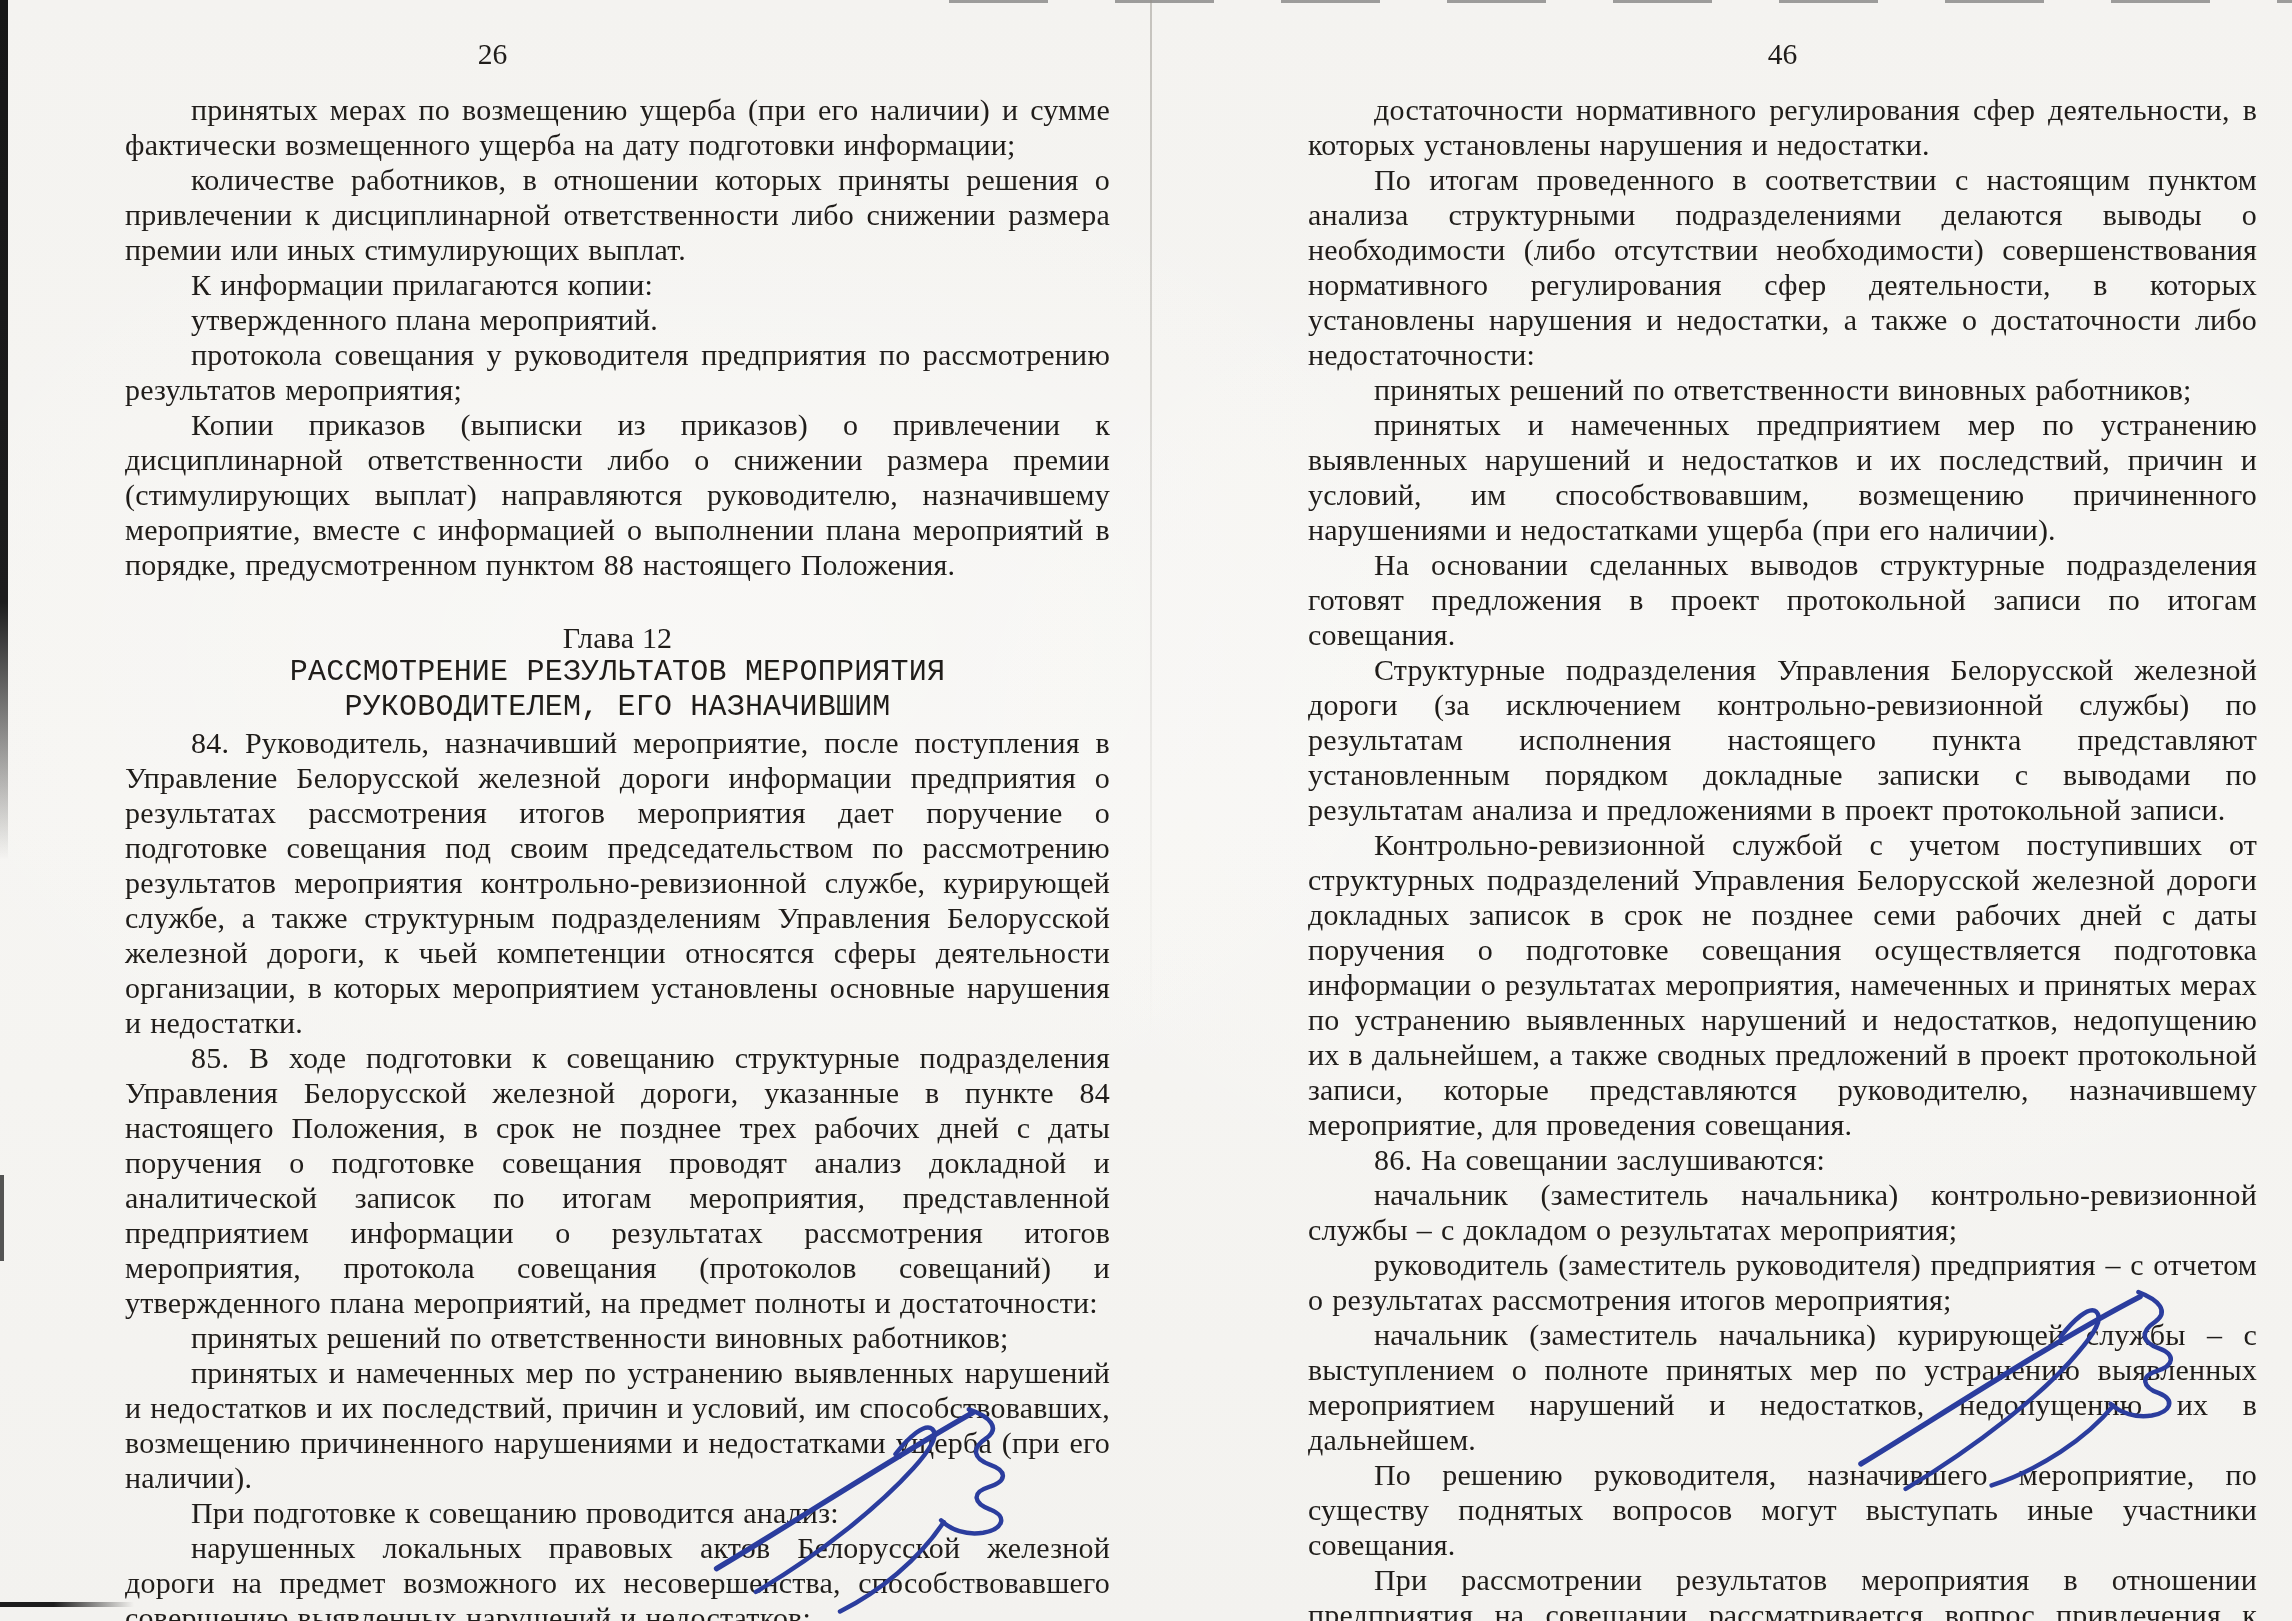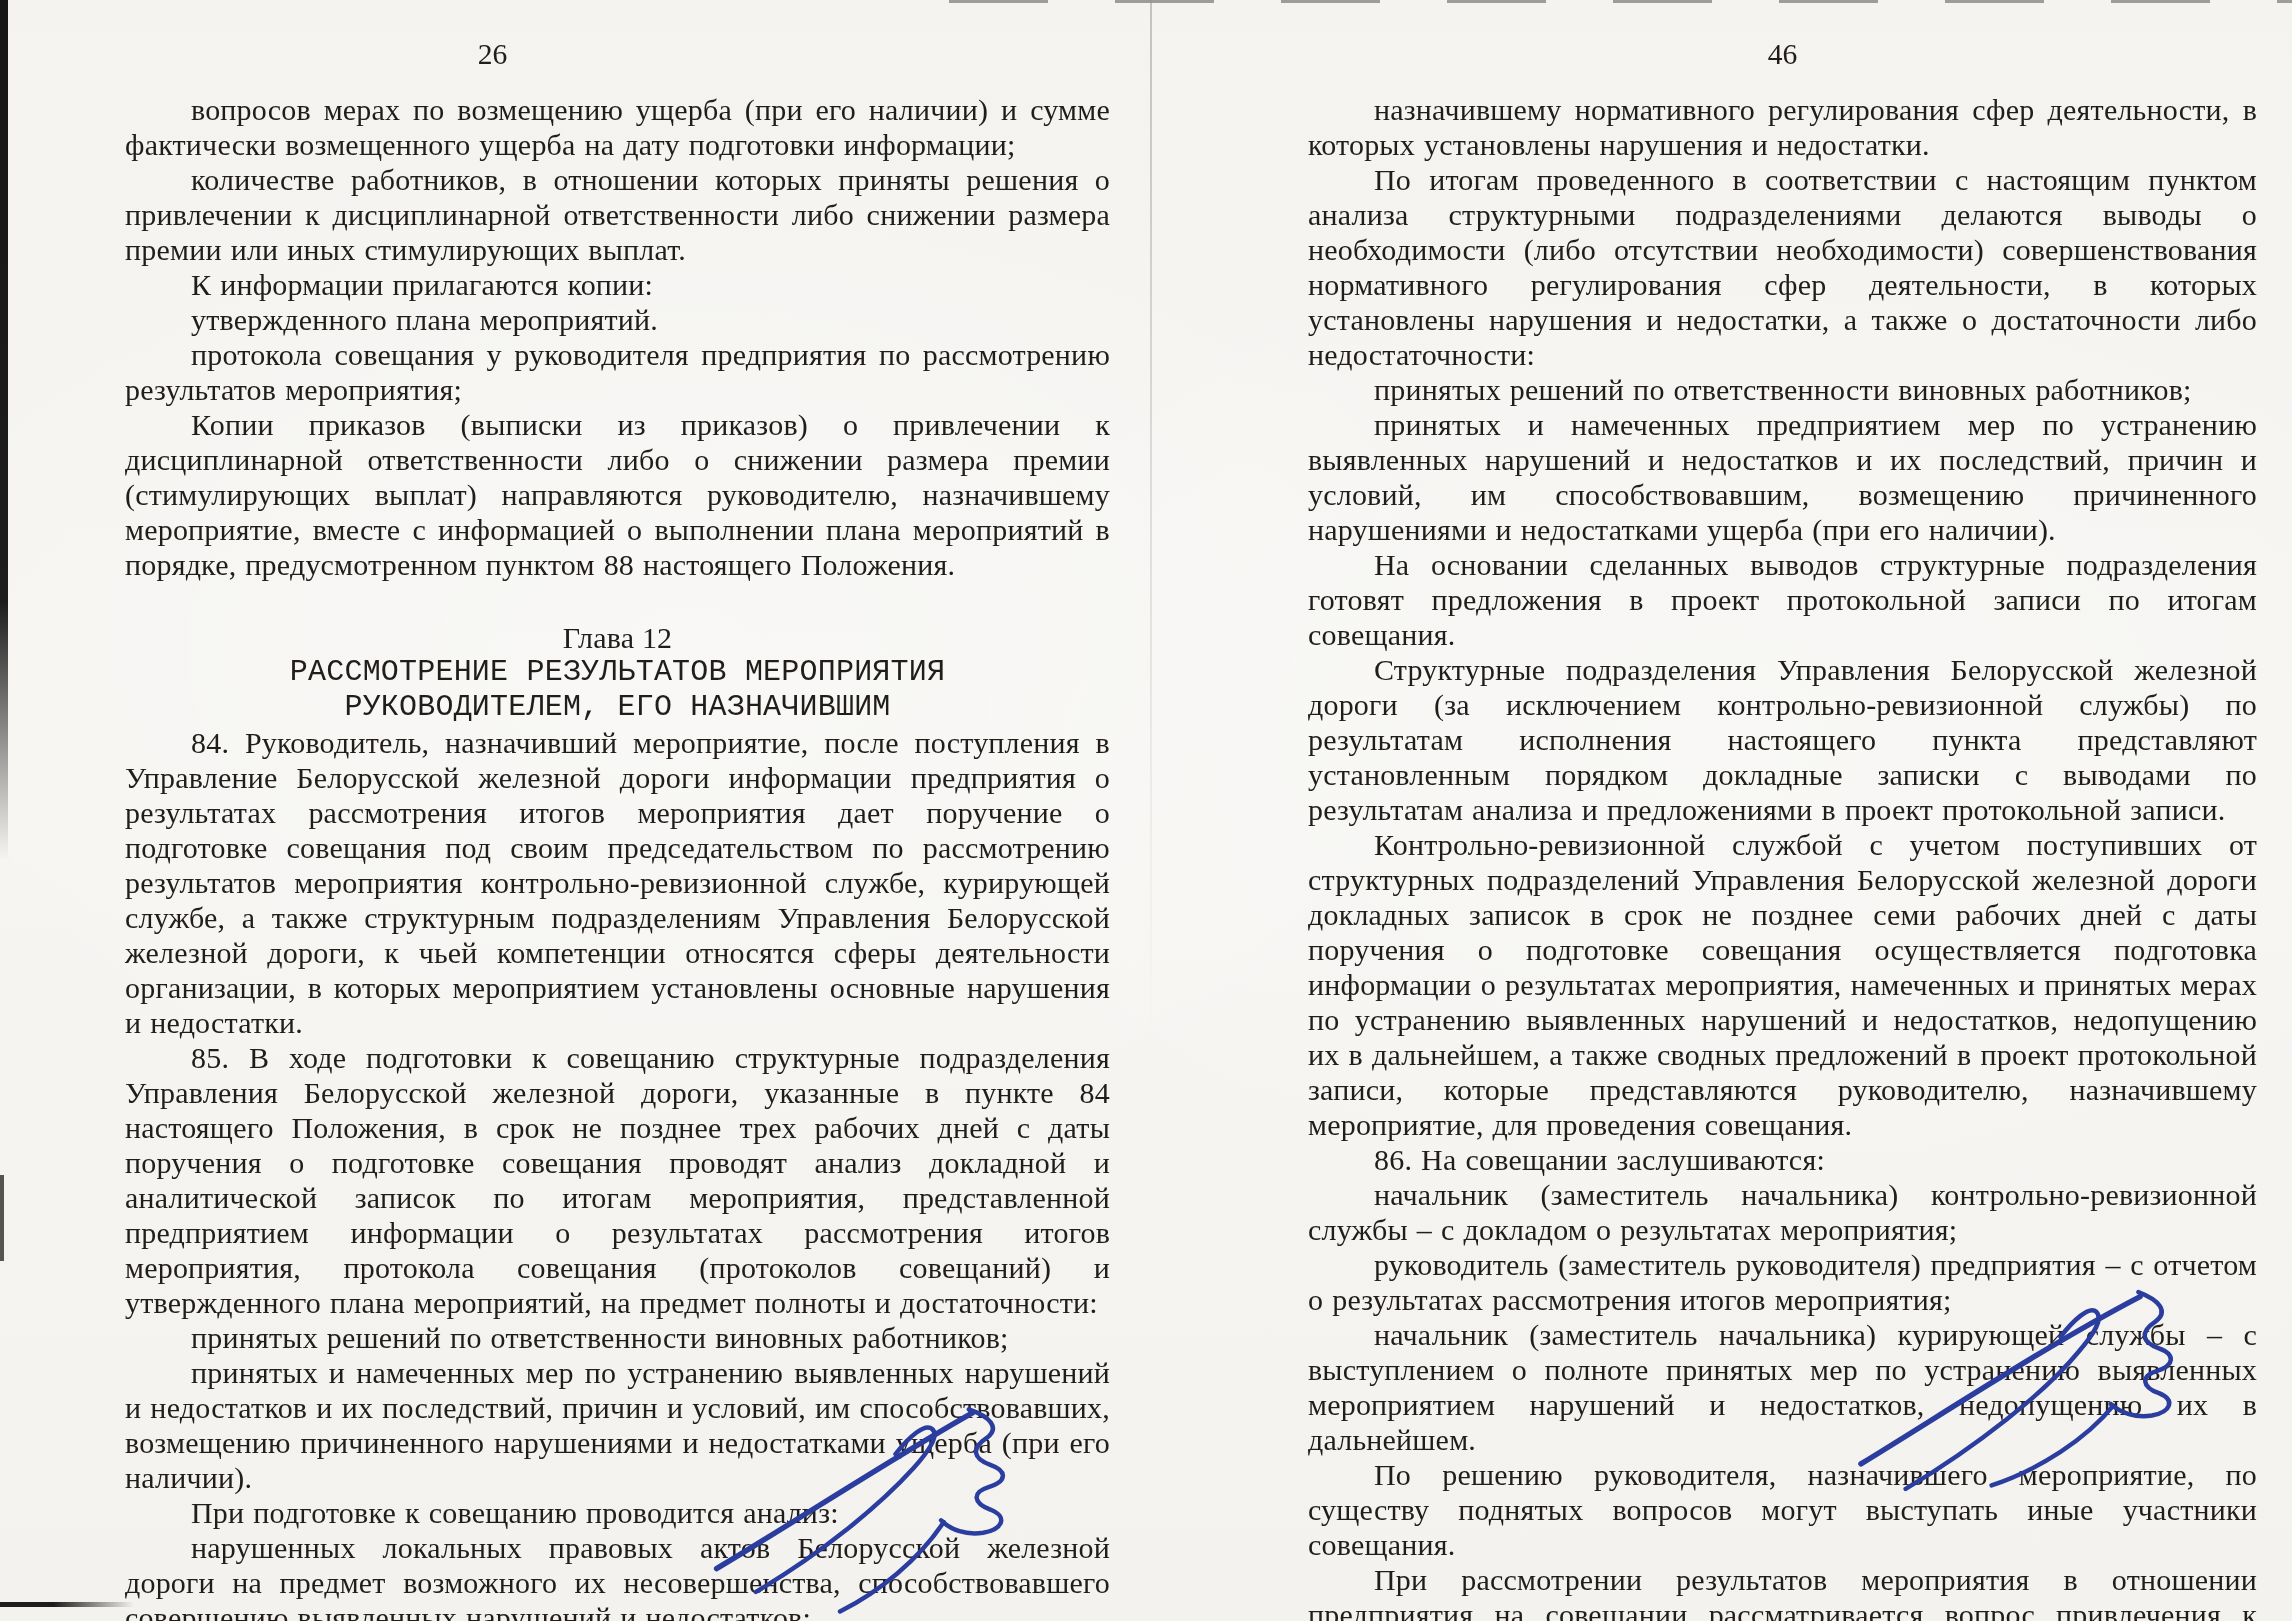--- a/index.html
+++ b/index.html
@@ -67,42 +67,42 @@
 </style>
 </head>
 <body>
 
 <div class="scan-bg"></div>
 
 <div class="page-col left">
   <div class="page-num">26</div>
   <div class="doc-text">
 
-  <p class="p-body">вопросов мерах по возмещению ущерба (при его наличии) и сумме фактически возмещенного ущерба на дату подготовки информации;</p>
+  <p class="p-body">принятых мерах по возмещению ущерба (при его наличии) и сумме фактически возмещенного ущерба на дату подготовки информации;</p>
       <p class="p-body">количестве работников, в отношении которых приняты решения о привлечении к дисциплинарной ответственности либо снижении размера премии или иных стимулирующих выплат.</p>
       <p class="p-body">К информации прилагаются копии:</p>
       <p class="p-body">утвержденного плана мероприятий.</p>
       <p class="p-body">протокола совещания у руководителя предприятия по рассмотрению результатов мероприятия;</p>
       <p class="p-body">Копии приказов (выписки из приказов) о привлечении к дисциплинарной ответственности либо о снижении размера премии (стимулирующих выплат) направляются руководителю, назначившему мероприятие, вместе с информацией о выполнении плана мероприятий в порядке, предусмотренном пунктом 88 настоящего Положения.</p>
       <p class="p-chapter">Глава 12</p>
       <p class="p-heading">РАССМОТРЕНИЕ РЕЗУЛЬТАТОВ МЕРОПРИЯТИЯ РУКОВОДИТЕЛЕМ, ЕГО НАЗНАЧИВШИМ</p>
       <p class="p-body">84. Руководитель, назначивший мероприятие, после поступления в Управление Белорусской железной дороги информации предприятия о результатах рассмотрения итогов мероприятия дает поручение о подготовке совещания под своим председательством по рассмотрению результатов мероприятия контрольно-ревизионной службе, курирующей службе, а также структурным подразделениям Управления Белорусской железной дороги, к чьей компетенции относятся сферы деятельности организации, в которых мероприятием установлены основные нарушения и недостатки.</p>
       <p class="p-body">85. В ходе подготовки к совещанию структурные подразделения Управления Белорусской железной дороги, указанные в пункте 84 настоящего Положения, в срок не позднее трех рабочих дней с даты поручения о подготовке совещания проводят анализ докладной и аналитической записок по итогам мероприятия, представленной предприятием информации о результатах рассмотрения итогов мероприятия, протокола совещания (протоколов совещаний) и утвержденного плана мероприятий, на предмет полноты и достаточности:</p>
       <p class="p-body">принятых решений по ответственности виновных работников;</p>
       <p class="p-body">принятых и намеченных мер по устранению выявленных нарушений и недостатков и их последствий, причин и условий, им способствовавших, возмещению причиненного нарушениями и недостатками ущерба (при его наличии).</p>
       <p class="p-body">При подготовке к совещанию проводится анализ:</p>
       <p class="p-body">нарушенных локальных правовых актов Белорусской железной дороги на предмет возможного их несовершенства, способствовавшего совершению выявленных нарушений и недостатков;</p>
     </div>
 </div>
 
 <div class="page-col right">
   <div class="page-num">46</div>
   <div class="doc-text">
 
-  <p class="p-body">назначившему нормативного регулирования сфер деятельности, в которых установлены нарушения и недостатки.</p>
+  <p class="p-body">достаточности нормативного регулирования сфер деятельности, в которых установлены нарушения и недостатки.</p>
       <p class="p-body">По итогам проведенного в соответствии с настоящим пунктом анализа структурными подразделениями делаются выводы о необходимости (либо отсутствии необходимости) совершенствования нормативного регулирования сфер деятельности, в которых установлены нарушения и недостатки, а также о достаточности либо недостаточности:</p>
       <p class="p-body">принятых решений по ответственности виновных работников;</p>
       <p class="p-body">принятых и намеченных предприятием мер по устранению выявленных нарушений и недостатков и их последствий, причин и условий, им способствовавшим, возмещению причиненного нарушениями и недостатками ущерба (при его наличии).</p>
       <p class="p-body">На основании сделанных выводов структурные подразделения готовят предложения в проект протокольной записи по итогам совещания.</p>
       <p class="p-body">Структурные подразделения Управления Белорусской железной дороги (за исключением контрольно-ревизионной службы) по результатам исполнения настоящего пункта представляют установленным порядком докладные записки с выводами по результатам анализа и предложениями в проект протокольной записи.</p>
       <p class="p-body">Контрольно-ревизионной службой с учетом поступивших от структурных подразделений Управления Белорусской железной дороги докладных записок в срок не позднее семи рабочих дней с даты поручения о подготовке совещания осуществляется подготовка информации о результатах мероприятия, намеченных и принятых мерах по устранению выявленных нарушений и недостатков, недопущению их в дальнейшем, а также сводных предложений в проект протокольной записи, которые представляются руководителю, назначившему мероприятие, для проведения совещания.</p>
       <p class="p-body">86. На совещании заслушиваются:</p>
       <p class="p-body">начальник (заместитель начальника) контрольно-ревизионной службы – с докладом о результатах мероприятия;</p>
       <p class="p-body">руководитель (заместитель руководителя) предприятия – с отчетом о результатах рассмотрения итогов мероприятия;</p>
       <p class="p-body">начальник (заместитель начальника) курирующей службы – с выступлением о полноте принятых мер по устранению выявленных мероприятием нарушений и недостатков, недопущению их в дальнейшем.</p>

